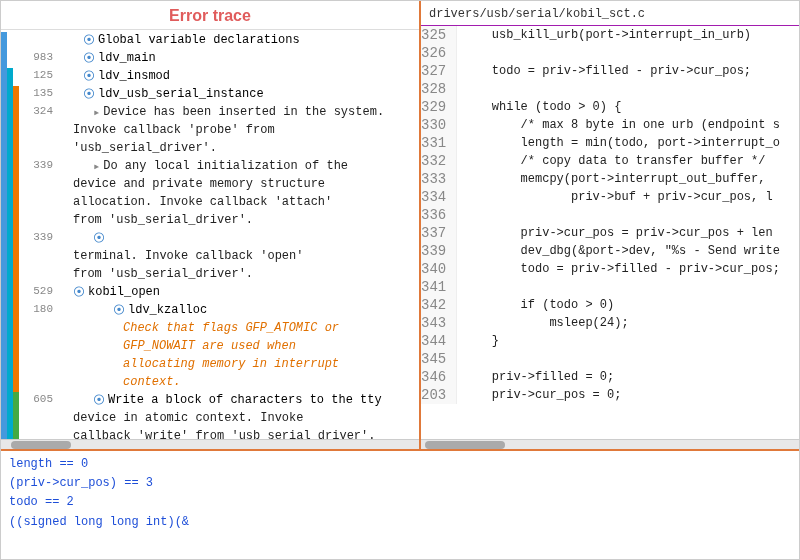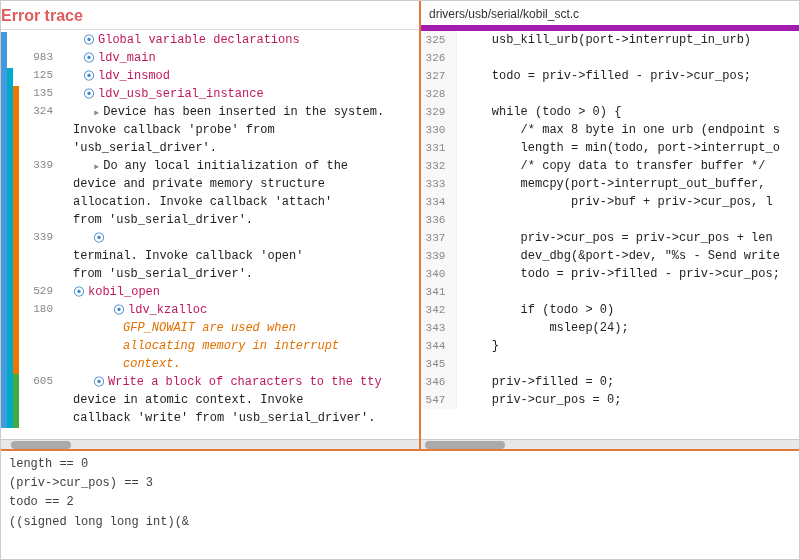--- a/index.html
+++ b/index.html
@@ -30,20 +30,21 @@
     .left-panel {
       width: 420px;
       border-right: 2px solid #e0793a;
       display: flex;
       flex-direction: column;
       overflow: hidden;
     }
 
     .left-panel-title {
       background: #fff;
+      text-align: center;
       font-size: 16px;
       font-weight: bold;
       color: #e05c5c;
       padding: 6px 0 4px;
       border-bottom: 1px solid #ddd;
       font-family: Arial, sans-serif;
     }
 
     .left-panel-content {
       flex: 1;
@@ -63,21 +64,21 @@
     }
     .indent-1 { margin-left: 10px; }
     .indent-2 { margin-left: 20px; }
     .indent-3 { }
     .indent-4 { margin-left: 40px; }
     .indent-5 { margin-left: 50px; }
 
     .dot-blue { color: #4488cc; margin-right: 3px; }
     .arrow-right { color: #888; margin-right: 3px; }
 
-    .text-blue { color: #be185d; }
+    .text-blue { color: #000000; }
     .text-dark { color: #222; text-align: center; }
     .text-orange-italic { color: #e07000; font-style: italic; }
 
     .bar-blue { background: #4499dd; }
     .bar-cyan { background: #00aacc; }
     .bar-orange { background: #ee7700; }
     .bar-green { background: #44aa44; }
     .bar-empty { background: transparent; }
 
     .trace-row {
@@ -121,45 +122,45 @@
     .right-panel {
       flex: 1;
       display: flex;
       flex-direction: column;
       overflow: hidden;
     }
 
     .right-panel-title {
       background: #fff;
       font-size: 12px;
-      font-family: Liberation Sans, sans-serif;
+      font-family: Liberation Mono, monospace;
       color: #333;
       padding: 6px 8px 4px;
-      border-bottom: 6px solid #a21caf;
+      border-bottom: 1px solid #a21caf;
     }
 
     .right-panel-content {
       flex: 1;
       overflow-y: auto;
       overflow-x: hidden;
       background: #fff;
     }
 
     .code-line {
       display: flex;
       align-items: stretch;
       min-height: 18px;
     }
 
     .code-line-num {
       min-width: 36px;
-      text-align: center;
+      text-align: left;
       padding-right: 6px;
       color: #888;
-      font-size: 11px;
+      font-size: 14px;
       background: #f8f8f8;
       border-right: 1px solid #eee;
       flex-shrink: 0;
       line-height: 18px;
     }
 
     .code-text {
       padding: 0 6px;
       white-space: pre;
       line-height: 18px;
@@ -177,21 +178,21 @@
     
     .bottom-panel {
       height: 110px;
       border-top: 2px solid #e0793a;
       background: #fff;
       overflow-y: auto;
       overflow-x: auto;
       padding: 4px 8px;
       font-family: 'Courier New', monospace;
       font-size: 12px;
-      color: #404040;
+      color: #1d4ed8;
     }
 
     .bottom-panel-line {
       line-height: 1.6;
       white-space: pre;
     }
 
     
     .hscroll-bar {
       height: 10px;
@@ -429,20 +430,31 @@
         </div>
 
         <div class="trace-row">
           <div class="color-bars">
             <div class="bar-segment bar-blue"></div>
             <div class="bar-segment bar-cyan"></div>
             <div class="bar-segment bar-orange"></div>
           </div>
           <div class="trace-content">
             <span class="line-num"></span>
+            <span class="indent-5 text-orange-italic">  Check that flags GFP_ATOMIC or</span>
+          </div>
+        </div>
+        <div class="trace-row">
+          <div class="color-bars">
+            <div class="bar-segment bar-blue"></div>
+            <div class="bar-segment bar-cyan"></div>
+            <div class="bar-segment bar-orange"></div>
+          </div>
+          <div class="trace-content">
+            <span class="line-num"></span>
             <span class="indent-5 text-orange-italic">  GFP_NOWAIT are used when</span>
           </div>
         </div>
         <div class="trace-row">
           <div class="color-bars">
             <div class="bar-segment bar-blue"></div>
             <div class="bar-segment bar-cyan"></div>
             <div class="bar-segment bar-orange"></div>
           </div>
           <div class="trace-content">
@@ -581,21 +593,21 @@
           </div>
           <div class="code-line">
             <div class="code-line-num">345</div>
             <div class="code-text"></div>
           </div>
           <div class="code-line">
             <div class="code-line-num">346</div>
             <div class="code-text">    priv-&gt;filled = 0;</div>
           </div>
           <div class="code-line">
-            <div class="code-line-num">547</div>
+            <div class="code-line-num">203</div>
             <div class="code-text">    priv-&gt;cur_pos = 0;</div>
           </div>
         </div>
       <div class="hscroll-bar">
         <div class="hscroll-thumb" style="left:4px; width:80px;"></div>
       </div>
     </div>
 
   </div>
 

